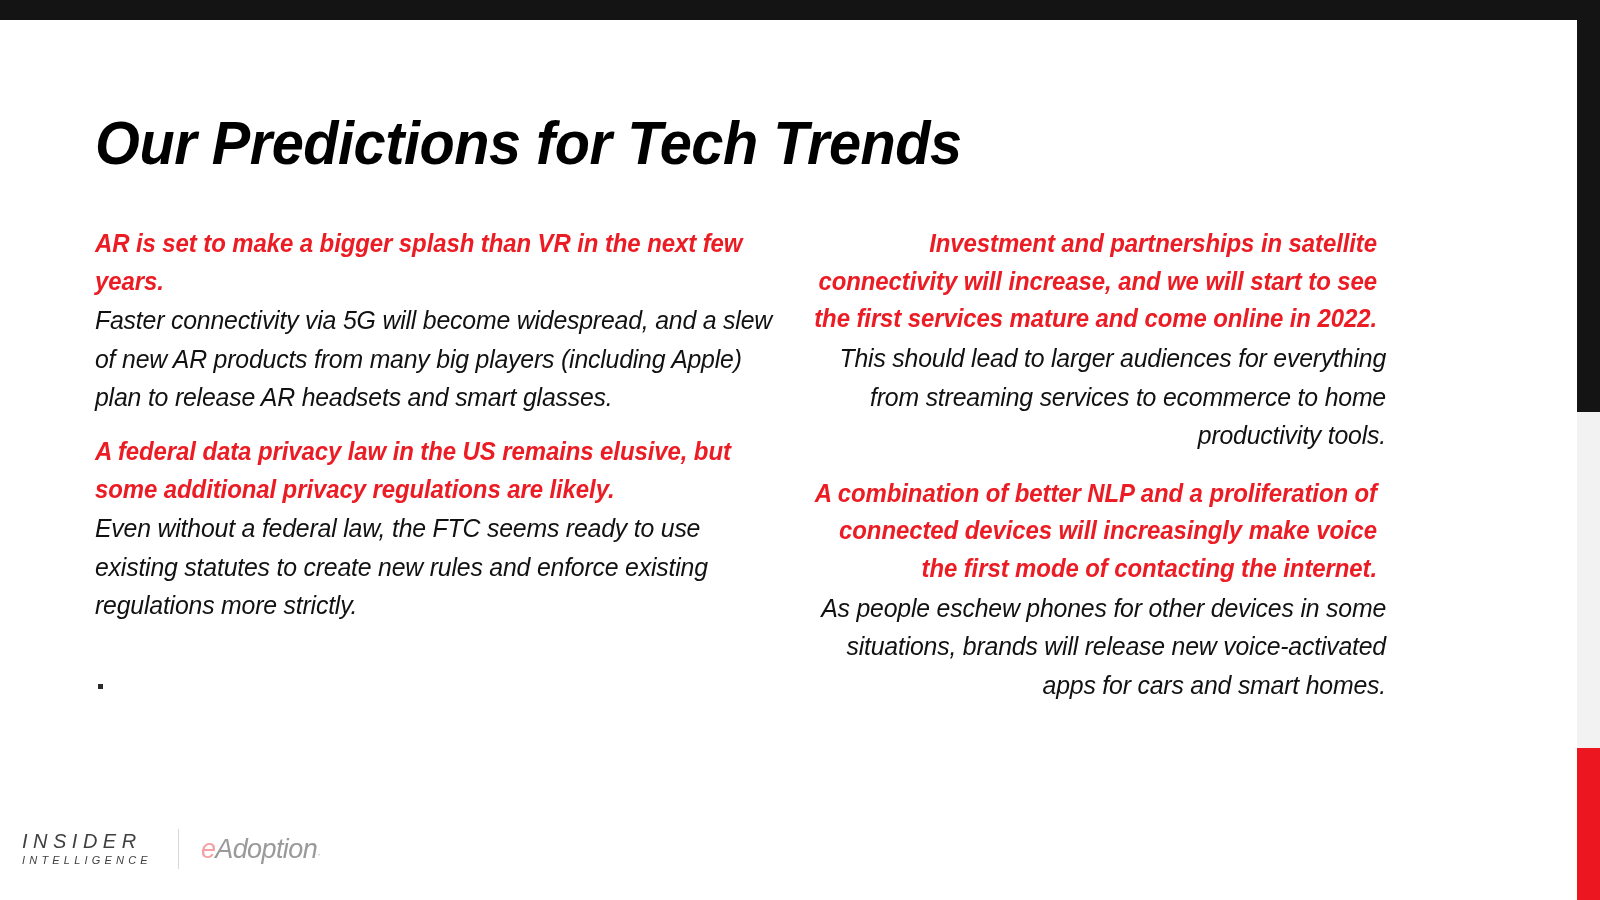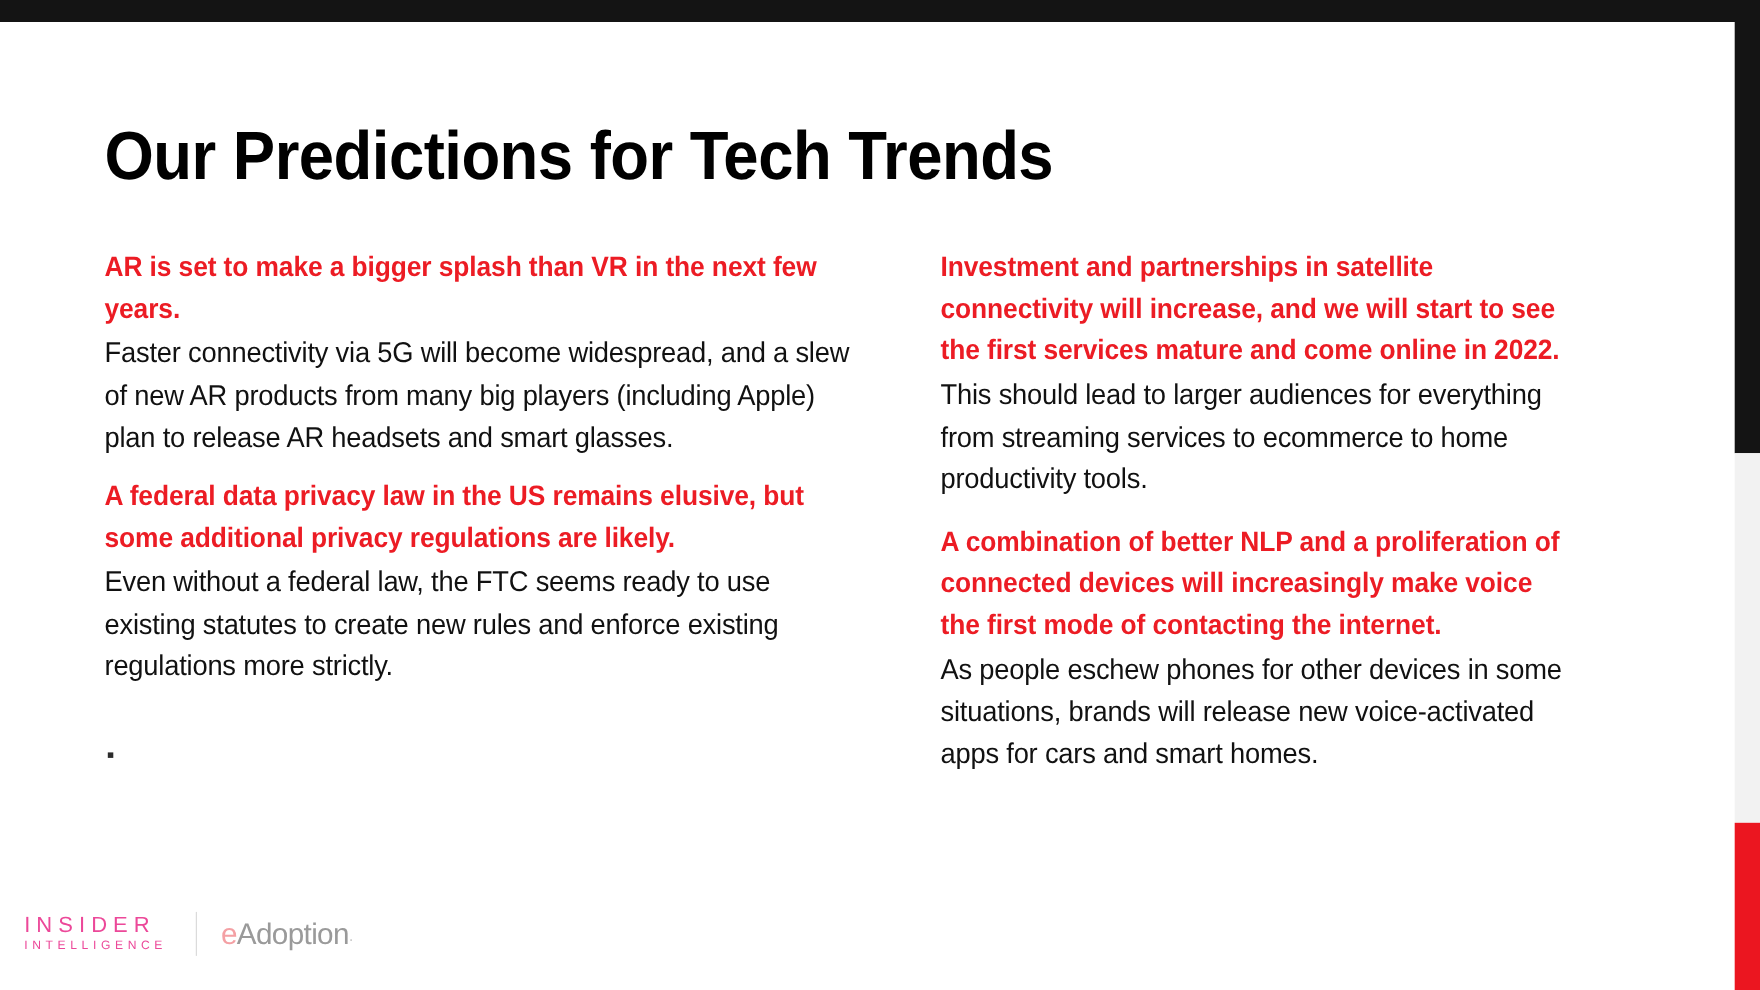--- a/index.html
+++ b/index.html
@@ -8,20 +8,21 @@
     width:1600px; height:900px;
     background:#ffffff;
     font-family:"Liberation Sans", sans-serif;
     overflow:hidden;
   }
 
   .slide {
     position:relative;
     width:1600px; height:900px;
     background:#ffffff;
+    font-style:italic;
   }
 
   
   .top-bar {
     position:absolute; left:0; top:0;
     width:1600px; height:20px;
     background:#141414;
   }
 
   
@@ -53,21 +54,21 @@
     position:absolute;
     left:0; top:0;
     width:1392px; height:900px;
   }
 
   .col {
     position:absolute;
     top:225px;
   }
   .col-left  { left:95px;  width:712px; }
-  .col-right { left:855px; width:600px; }
+  .col-right { left:813px; width:600px;text-align:right; }
 
   .block { margin-bottom:18px; }
   .block:last-child { margin-bottom:0; }
 
   .lead {
     color:#ec1c24;
     font-weight:bold;
     font-size:25.5px;
     line-height:1.48;
     letter-spacing:-0.1px;
@@ -104,21 +105,21 @@
     position:absolute;
     left:22px; top:826px;
     display:flex;
     align-items:center;
     height:46px;
   }
   .logo-insider {
     display:flex;
     flex-direction:column;
     justify-content:flex-start;
-    color:#ec4899;
+    color:#404040;
   }
   .logo-insider .l1 {
     font-size:20px;
     letter-spacing:5.5px;
     line-height:1.18;
     font-weight:normal;
   }
   .logo-insider .l2 {
     font-size:11px;
     letter-spacing:4.2px;

